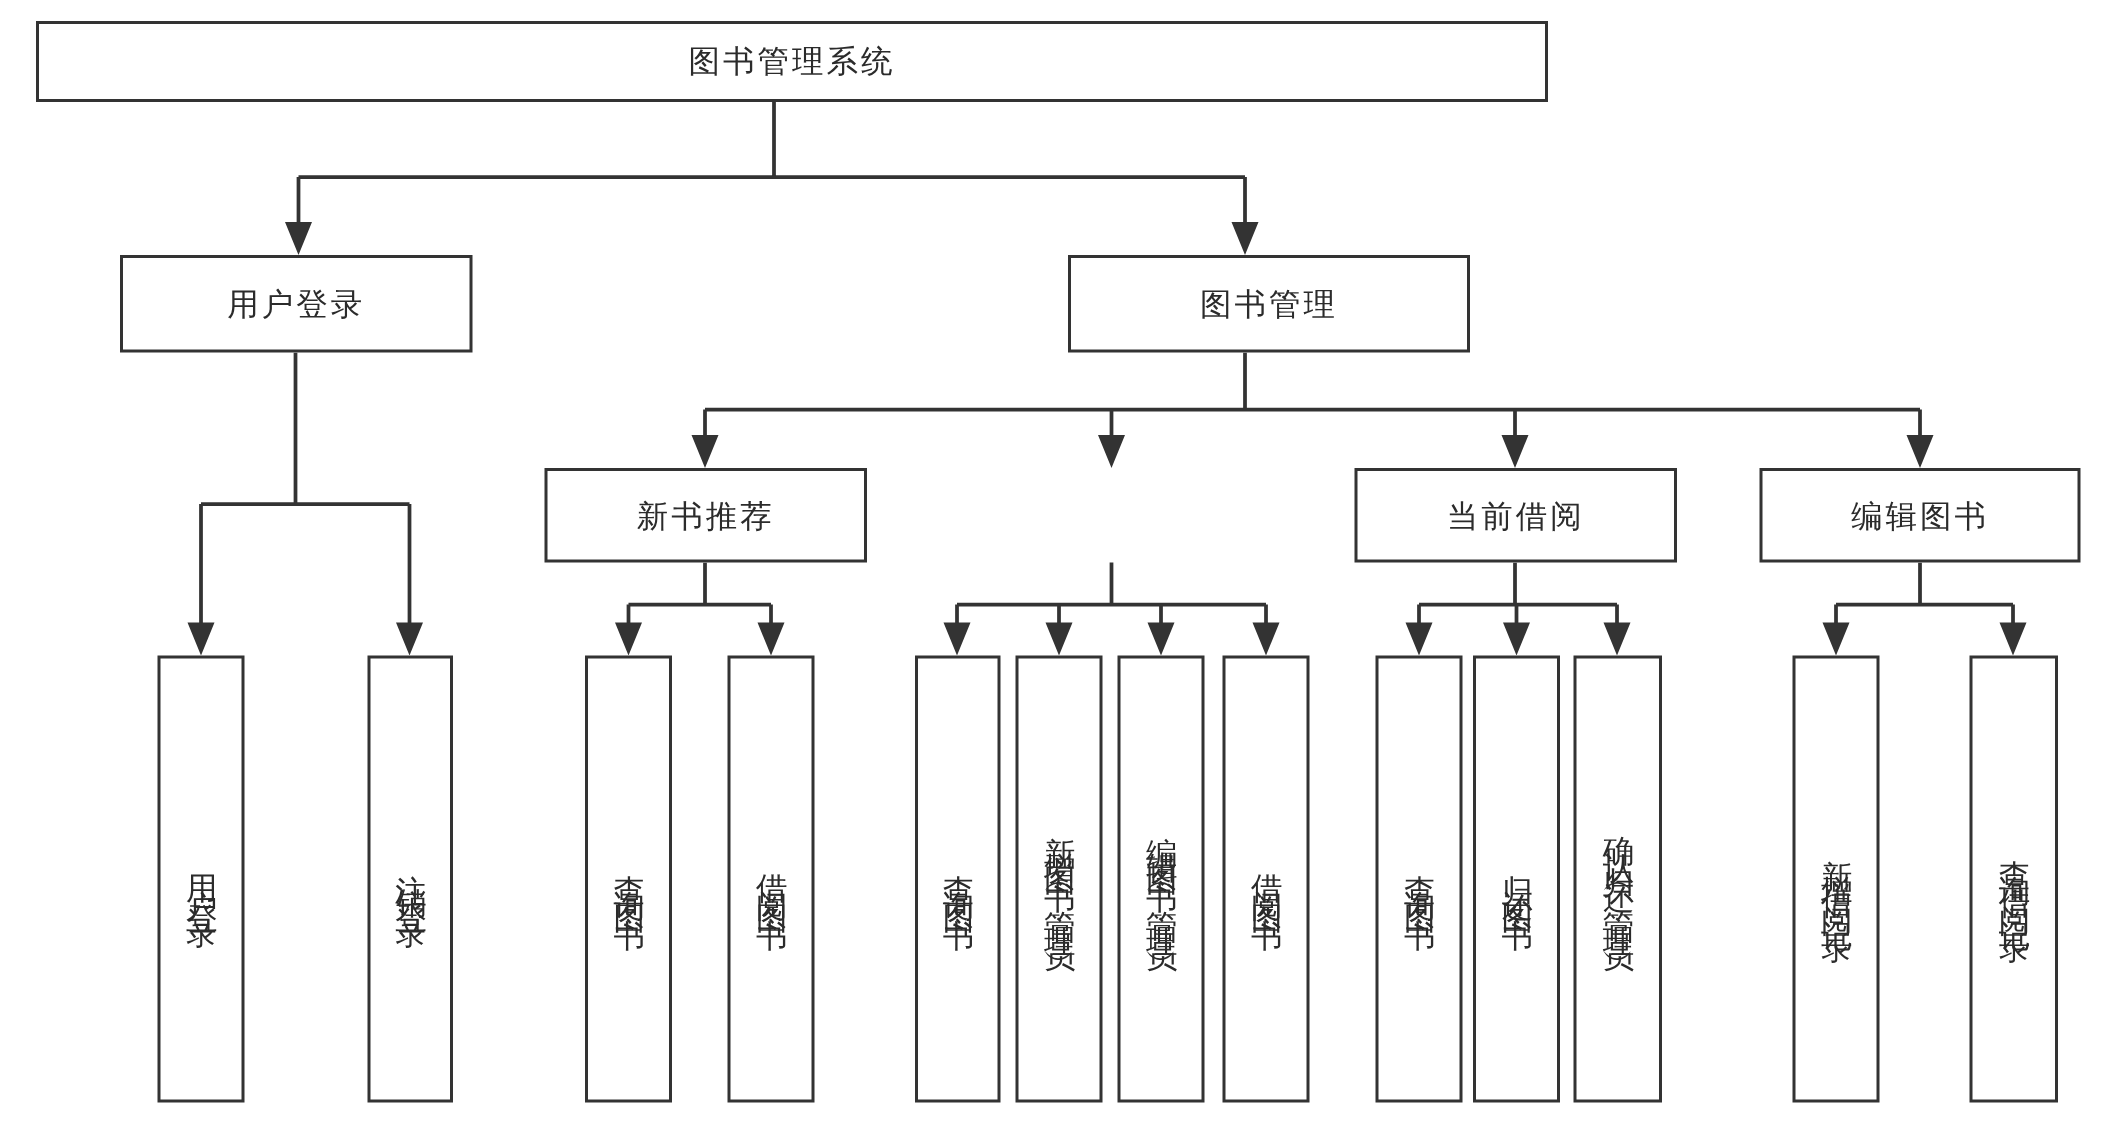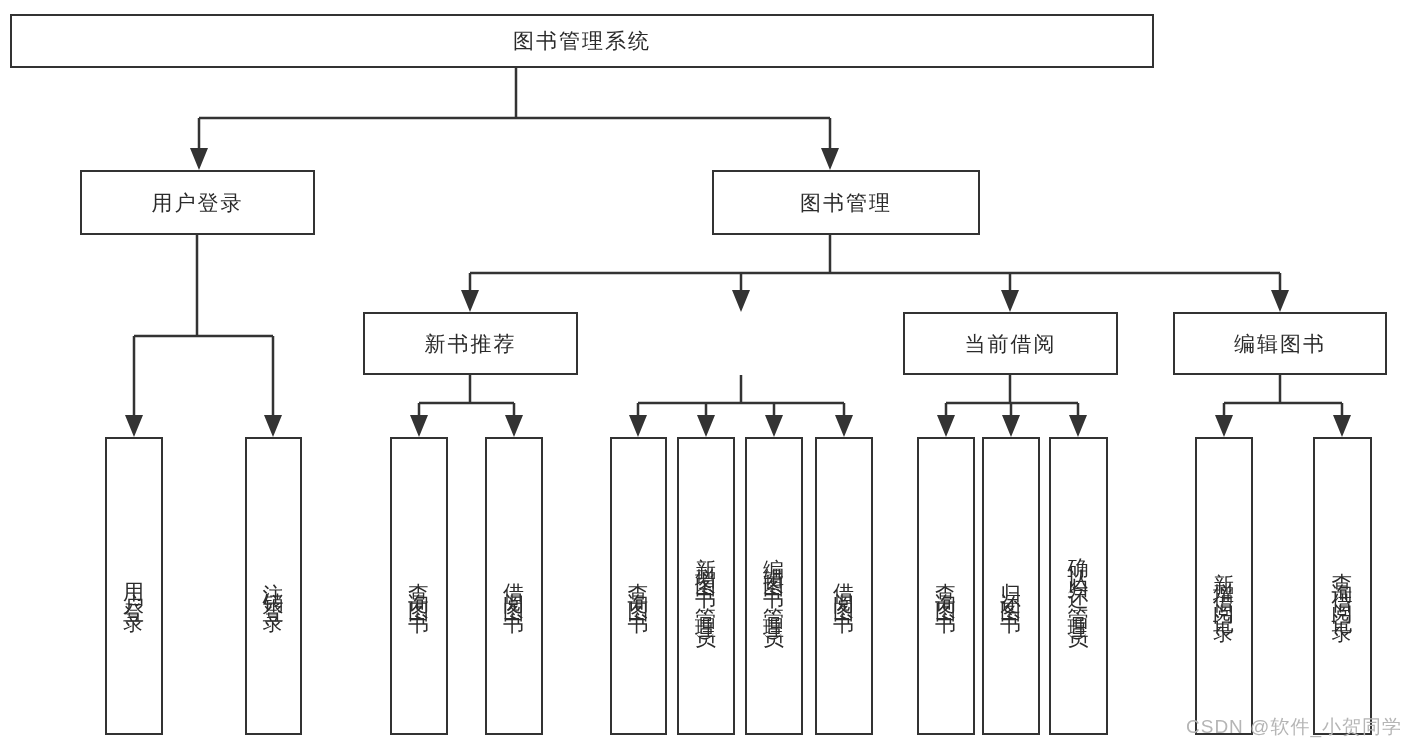--- a/index.html
+++ b/index.html
@@ -65,21 +65,21 @@
       M461 290 L479 290 L470 312 Z  M732 290 L750 290 L741 312 Z
       M1001 290 L1019 290 L1010 312 Z  M1271 290 L1289 290 L1280 312 Z
       M410 415 L428 415 L419 437 Z  M505 415 L523 415 L514 437 Z
       M629 415 L647 415 L638 437 Z  M697 415 L715 415 L706 437 Z
       M765 415 L783 415 L774 437 Z  M835 415 L853 415 L844 437 Z
       M937 415 L955 415 L946 437 Z  M1002 415 L1020 415 L1011 437 Z
       M1069 415 L1087 415 L1078 437 Z
       M1215 415 L1233 415 L1224 437 Z  M1333 415 L1351 415 L1342 437 Z"></path>
   </svg>
 
-  <div class="box h" style="left:10px;top:14px;width:1144px;height:54px">图书管理系统</div>
+  <div class="box h" style="left:24px;top:14px;width:1008px;height:54px">图书管理系统</div>
 
   <div class="box h" style="left:80px;top:170px;width:235px;height:65px">用户登录</div>
   <div class="box h" style="left:712px;top:170px;width:268px;height:65px">图书管理</div>
 
   <div class="box h" style="left:363px;top:312px;width:215px;height:63px">新书推荐</div>
   <div class="box h" style="left:903px;top:312px;width:215px;height:63px">当前借阅</div>
   <div class="box h" style="left:1173px;top:312px;width:214px;height:63px">编辑图书</div>
 
   <div class="box v" style="left:105px;top:437px;width:58px;height:298px">用户登录</div>
   <div class="box v" style="left:245px;top:437px;width:57px;height:298px">注销登录</div>
@@ -92,15 +92,14 @@
   <div class="box v" style="left:745px;top:437px;width:58px;height:298px">编辑图书（管理员）</div>
   <div class="box v" style="left:815px;top:437px;width:58px;height:298px">借阅图书</div>
 
   <div class="box v" style="left:917px;top:437px;width:58px;height:298px">查询图书</div>
   <div class="box v" style="left:982px;top:437px;width:58px;height:298px">归还图书</div>
   <div class="box v" style="left:1049px;top:437px;width:59px;height:298px">确认归还（管理员）</div>
 
   <div class="box v" style="left:1195px;top:437px;width:58px;height:298px">新增借阅记录</div>
   <div class="box v" style="left:1313px;top:437px;width:59px;height:298px">查询借阅记录</div>
 
-  <div class="watermark">CSDN @软件_小贺同学</div>
 
 </div>
 
 </body></html>

